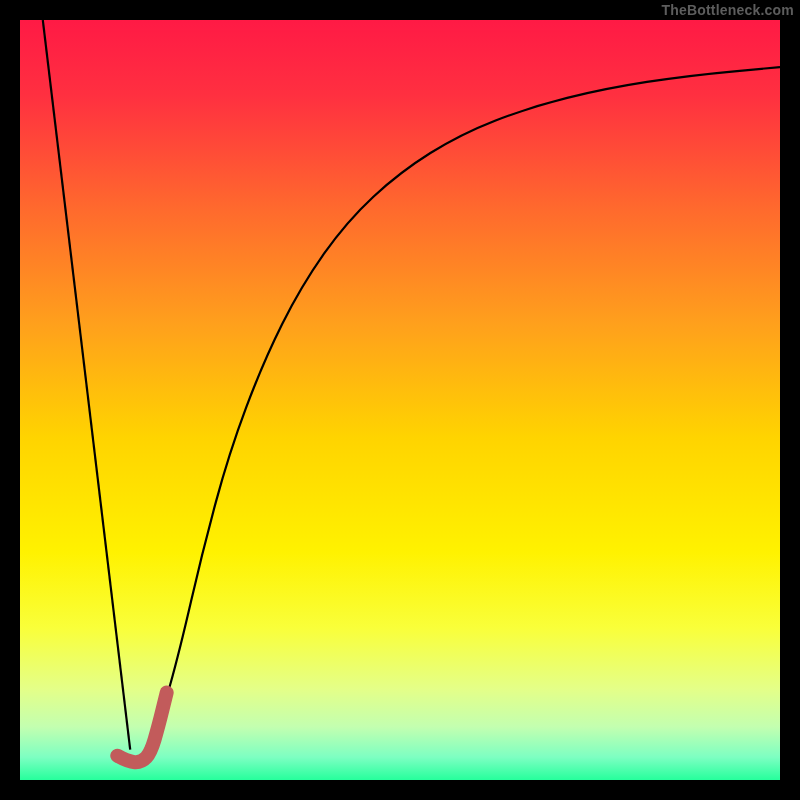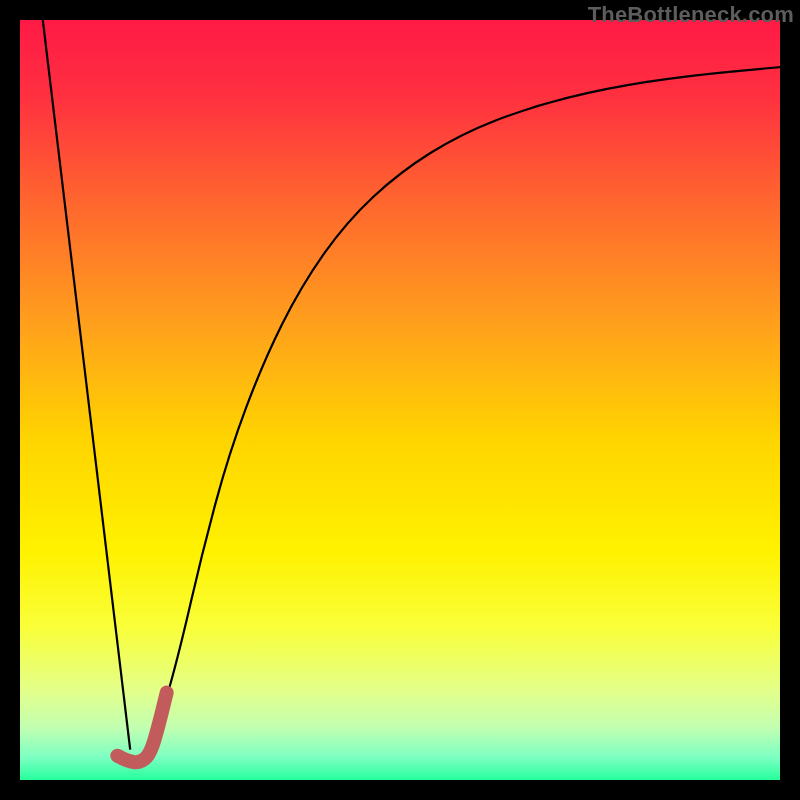--- a/index.html
+++ b/index.html
@@ -21,21 +21,21 @@
     left: 20px;
     top: 20px;
     width: 760px;
     height: 760px;
   }
   .watermark {
     position: absolute;
     top: 2px;
     right: 6px;
     font-family: Arial, Helvetica, sans-serif;
-    font-size: 22px;
+    font-size: 14px;
     font-weight: bold;
     color: #5d5d5d;
     letter-spacing: 0.2px;
     user-select: none;
   }
   svg {
     display: block;
   }
 </style>
 </head>

